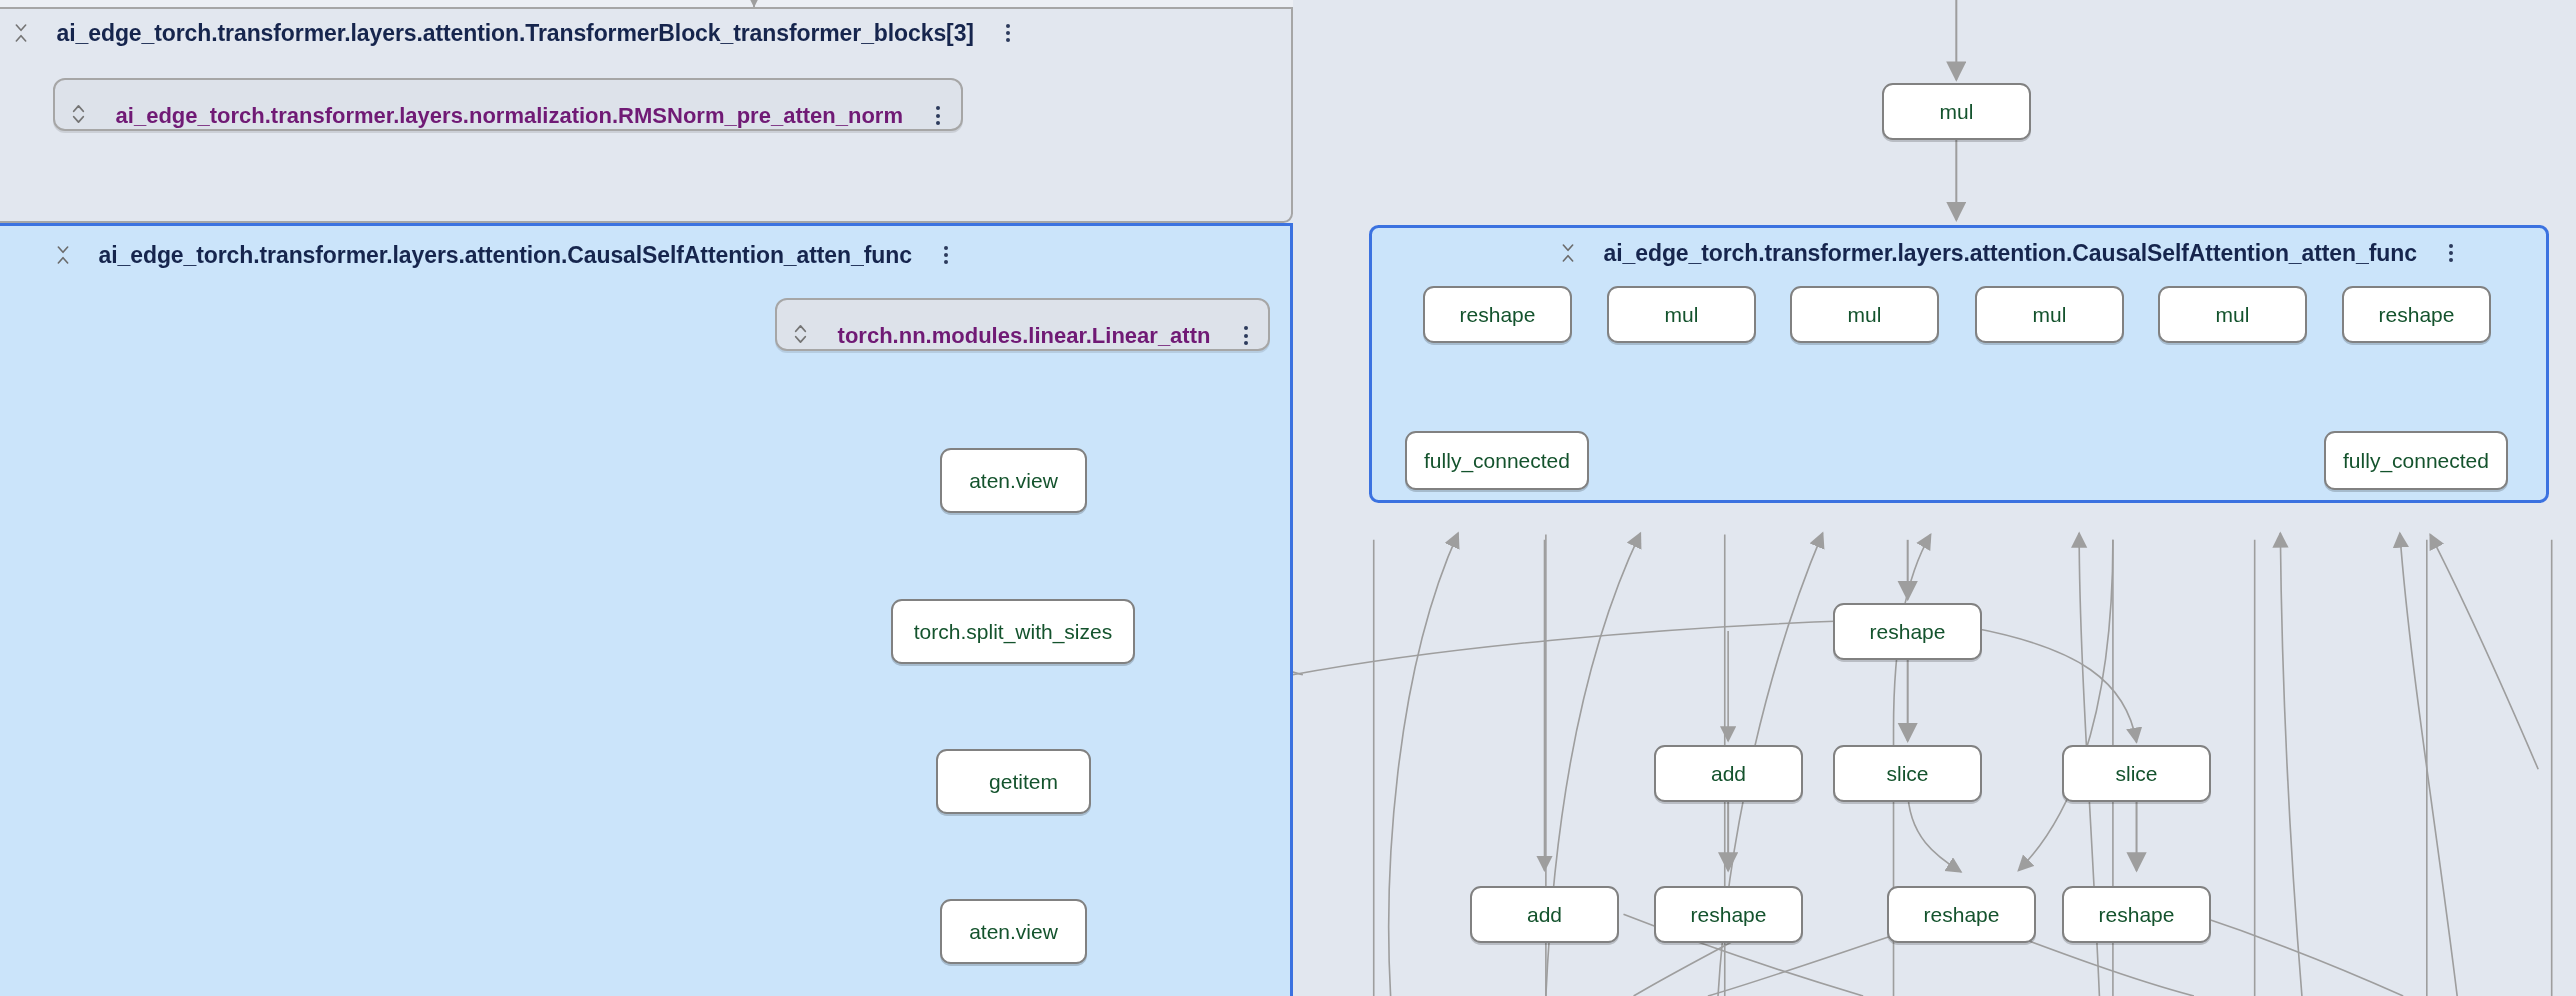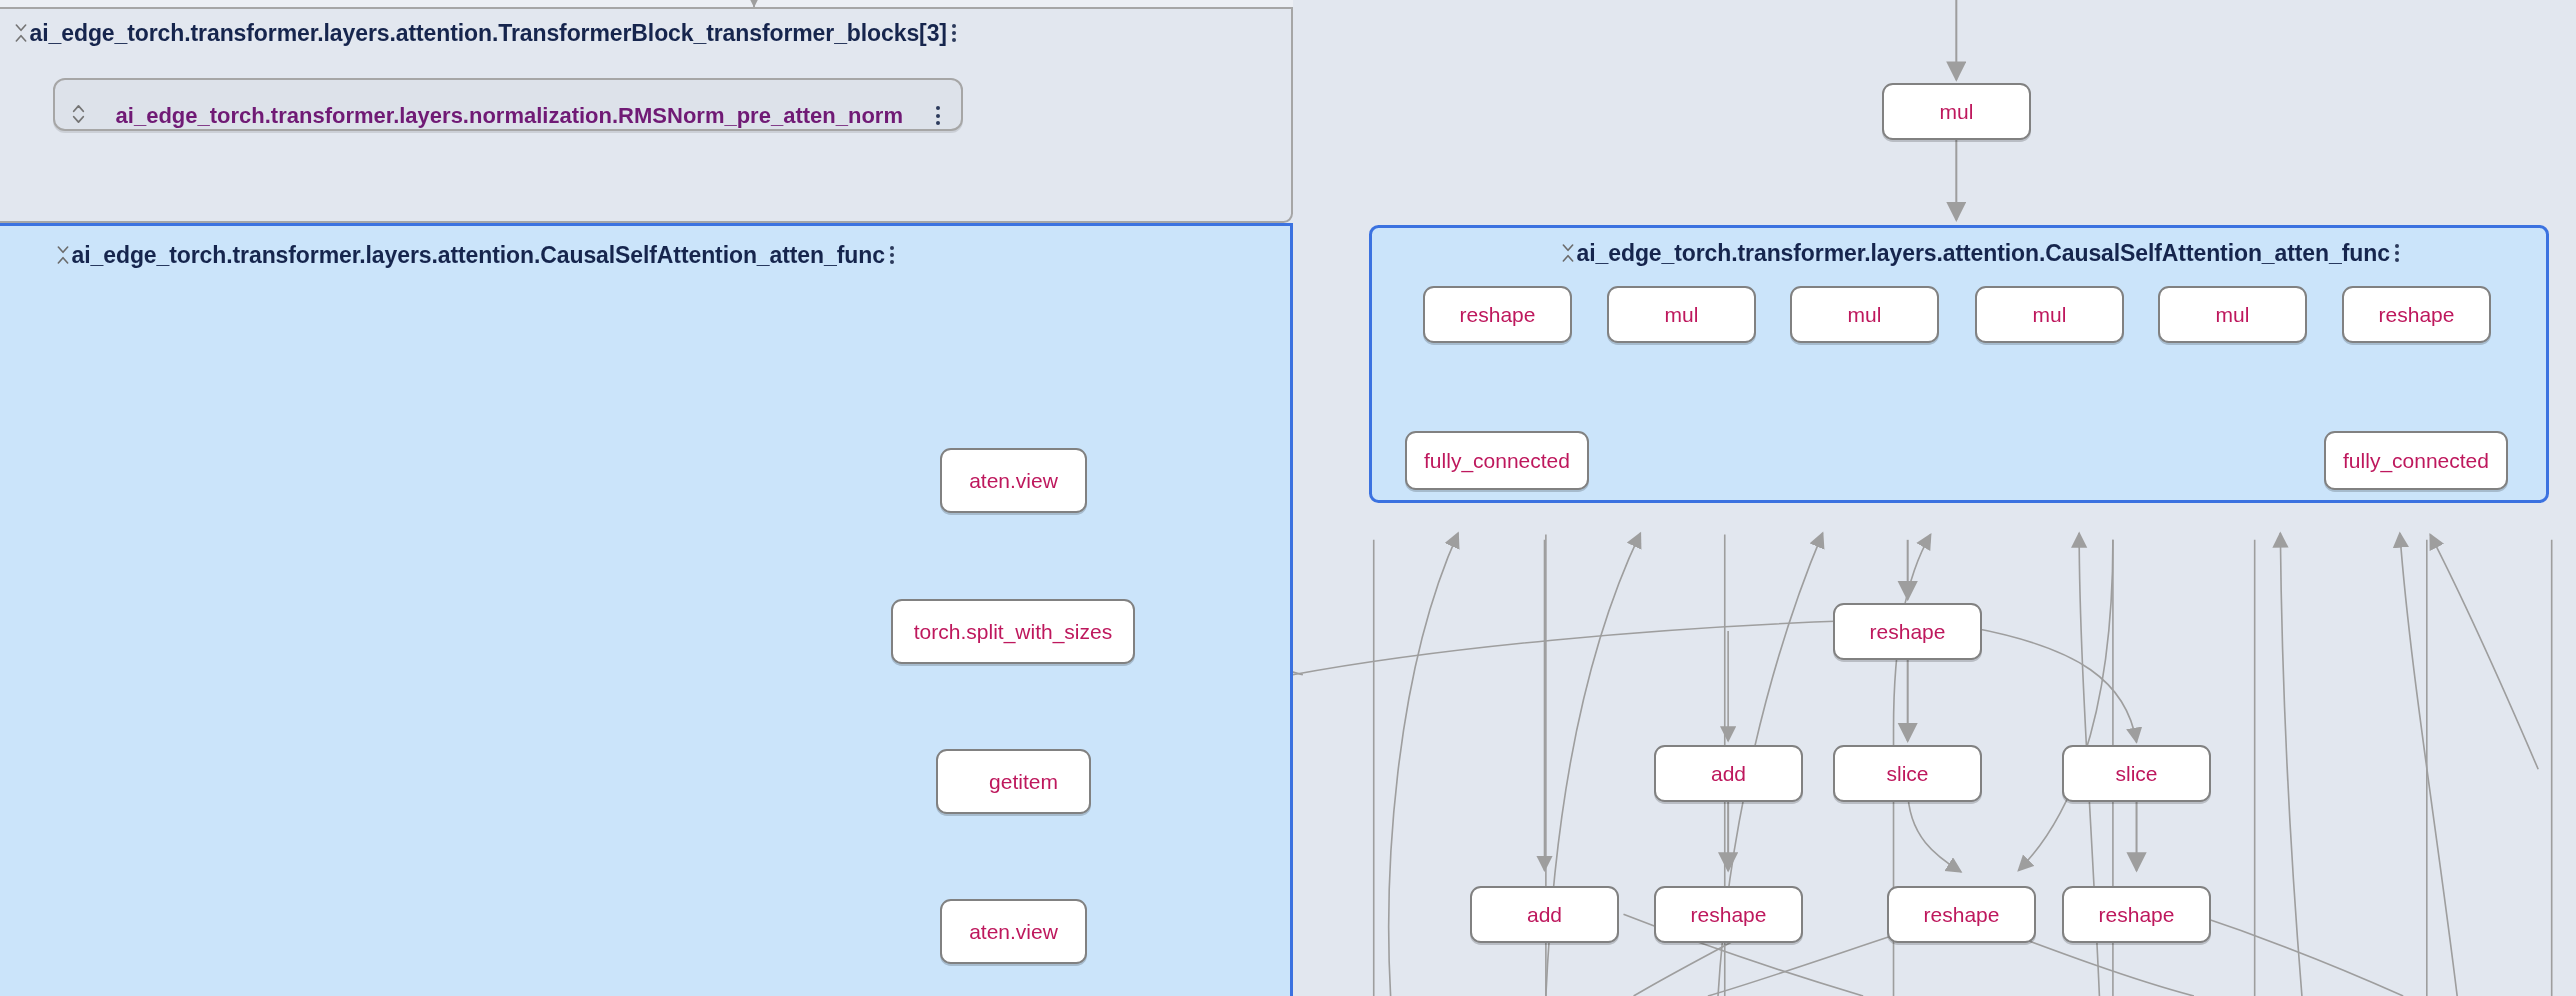--- a/index.html
+++ b/index.html
@@ -32,21 +32,21 @@
     border:2px solid #a6a6a6;
   }
   .group.selected{
     background:#cbe4fa;
     border:3.4px solid #3b72e0;
   }
   .group-header{
     position:absolute;
     display:flex;
     align-items:center;
-    gap:0;
+    gap:27px;
     white-space:nowrap;
     font-size:23px;
     font-weight:700;
     color:#16254d;
     letter-spacing:-0.1px;
   }
   .group-header .label{color:#16254d;}
 
   
   .pill{
@@ -72,21 +72,21 @@
     position:absolute;
     box-sizing:border-box;
     display:flex;
     align-items:center;
     justify-content:center;
     background:#ffffff;
     border:2px solid #818181;
     border-radius:10.8px;
     box-shadow:0 2px 0 rgba(0,0,0,.18);
     font-size:21px;
-    color:#be185d;
+    color:#14532d;
     white-space:nowrap;
     padding:0 12px;
   }
 
   
   .ico{
     display:inline-flex;
     flex-direction:column;
     align-items:center;
     justify-content:center;
@@ -234,20 +234,34 @@
       </svg>
     </span>
     <span class="label">ai_edge_torch.transformer.layers.attention.CausalSelfAttention_atten_func</span>
     <span class="dots">
       <i></i>
         <i></i>
         <i></i>
     </span>
   </div>
 
+  <div class="pill" style="left:775px;top:298px;">
+    <span class="ico">
+      <svg width="15" height="26" viewBox="0 0 22 38">
+        <path d="M4,15 L11,7 L18,15" fill="none" stroke="#757575" stroke-width="2.6" stroke-linecap="round" stroke-linejoin="round"></path>
+        <path d="M4,23 L11,31 L18,23" fill="none" stroke="#757575" stroke-width="2.6" stroke-linecap="round" stroke-linejoin="round"></path>
+      </svg>
+    </span>
+    <span>torch.nn.modules.linear.Linear_attn</span>
+    <span class="dots">
+      <i></i>
+        <i></i>
+        <i></i>
+    </span>
+  </div>
 
   <div class="group selected" style="left:1369px;top:225px;width:1180px;height:278px;">
   </div>
   <div class="group-header" style="left:1559px;top:238px;">
     <span class="ico">
       <svg width="16" height="24" viewBox="0 0 24 36">
         <path d="M5,6 L12,14 L19,6" fill="none" stroke="#6b6b6b" stroke-width="2.4" stroke-linecap="round" stroke-linejoin="round"></path>
         <path d="M5,30 L12,22 L19,30" fill="none" stroke="#6b6b6b" stroke-width="2.4" stroke-linecap="round" stroke-linejoin="round"></path>
       </svg>
     </span>

